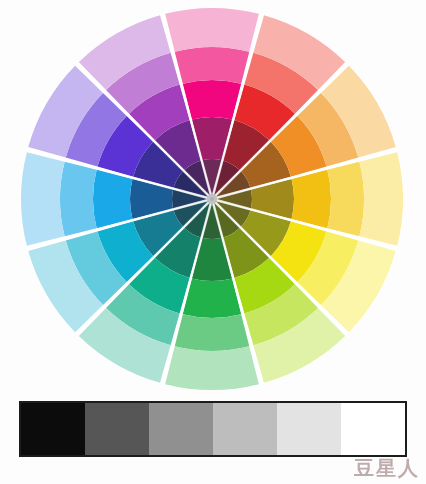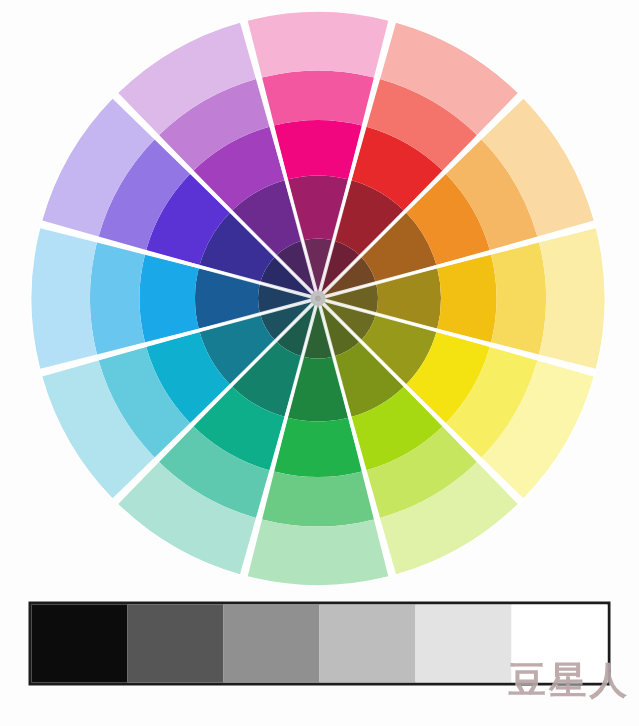--- a/index.html
+++ b/index.html
@@ -39,22 +39,22 @@
     display: flex;
     background: #ffffff;
   }
   .gray-swatch {
     flex: 1 1 0;
     height: 100%;
   }
   #watermark {
     position: absolute;
     right: 6px;
-    bottom: 14px;
-    font-size: 25px;
+    bottom: 2px;
+    font-size: 20px;
     font-weight: bold;
     letter-spacing: 2px;
     color: #b9a6a6;
     opacity: .92;
     text-shadow: 0 1px 0 rgba(255,255,255,.6);
     user-select: none;
     font-family: "DejaVu Sans", sans-serif;
   }
 </style>
 </head>

